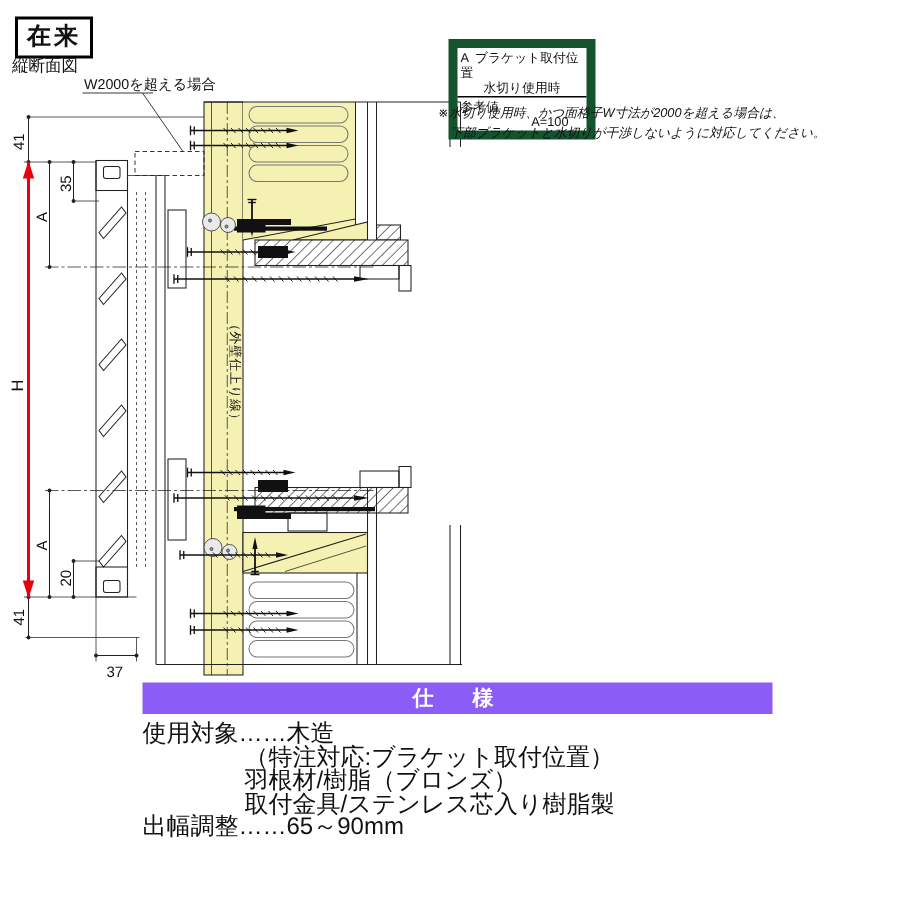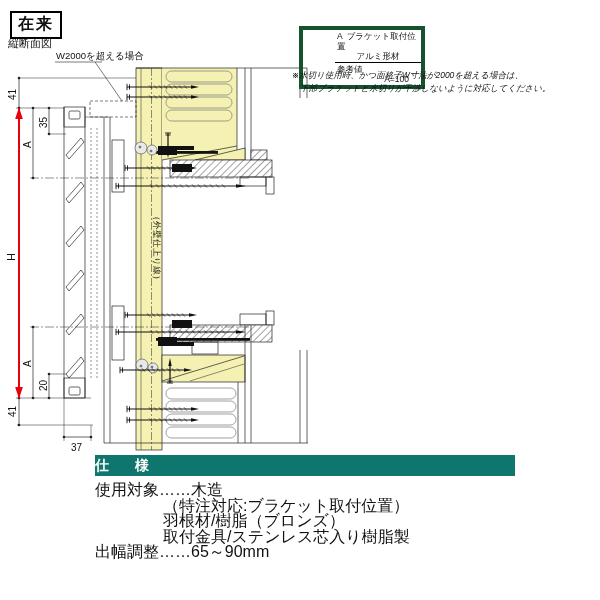--- a/index.html
+++ b/index.html
@@ -2,30 +2,30 @@
 <html><head>
 <meta charset="utf-8">
 <style>
   html,body{margin:0;padding:0;background:#fff;}
   .canvas{position:relative;width:600px;height:600px;background:#fff;overflow:hidden;
           font-family:"Liberation Sans","DejaVu Sans",sans-serif;color:#111;}
   .abs{position:absolute;}
   .badge{left:10px;top:11px;border:2px solid #000;padding:1px 6px 2px 6px;
          font-size:16px;font-weight:bold;letter-spacing:2px;}
   .view-title{left:8px;top:36px;font-size:11px;}
-  .info-box{left:299px;top:26px;width:86px;border:4px solid #14532d;font-size:8.5px;line-height:1.18;padding-left:32px;}
+  .info-box{left:299px;top:26px;width:86px;border:6px solid #14532d;font-size:8.5px;line-height:1.18;}
   .info-row1{border-bottom:1px solid #000;padding:1px 2px;}
   .info-row1 .key{display:inline-block;margin-right:4px;}
   .info-sub{text-align:center;}
   .info-row2{padding:1px 2px;}
   .info-val{text-align:right;padding-right:10px;}
   .note{left:292px;top:69px;width:300px;font-size:8.5px;line-height:1.55;font-style:italic;}
   .note .l2{padding-left:8px;}
-  .spec-bar{left:95px;top:455px;width:420px;height:21px;background:#0f766e;color:#fff;
-            display:flex;align-items:center;
+  .spec-bar{left:95px;top:455px;width:420px;height:21px;background:#8b5cf6;color:#fff;
+            display:flex;align-items:center;justify-content:center;
             font-size:14px;font-weight:bold;letter-spacing:6px;}
   .spec-list{left:95px;top:482px;width:500px;font-size:16px;line-height:15.6px;}
   .spec-list .indent{padding-left:68px;}
   svg text{fill:#111;}
 </style>
 </head>
 <body>
 
 <div class="canvas">
 
@@ -218,21 +218,21 @@
   </svg>
 
   <div class="abs badge">在来</div>
   <div class="abs view-title">縦断面図</div>
 
   <div class="abs info-box">
     <div class="info-row1">
       <div>
         <span class="key">A</span><span>ブラケット取付位置</span>
       </div>
-      <div class="info-sub">アルミ形材</div>
+      <div class="info-sub">水切り使用時</div>
     </div>
     <div class="info-row2">
       <div>参考値</div>
       <div class="info-val">A=100</div>
     </div>
   </div>
 
   <div class="abs note">
     <div>※水切り使用時、かつ面格子W寸法が2000を超える場合は、</div>
     <div class="l2">下部ブラケットと水切りが干渉しないように対応してください。</div>

